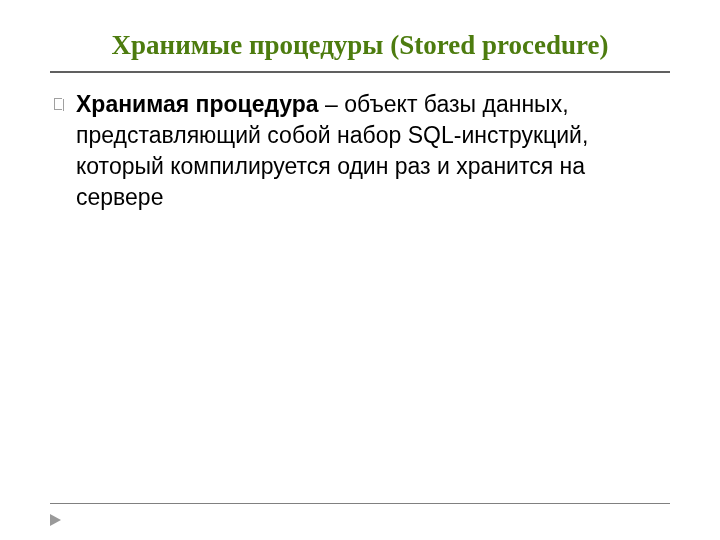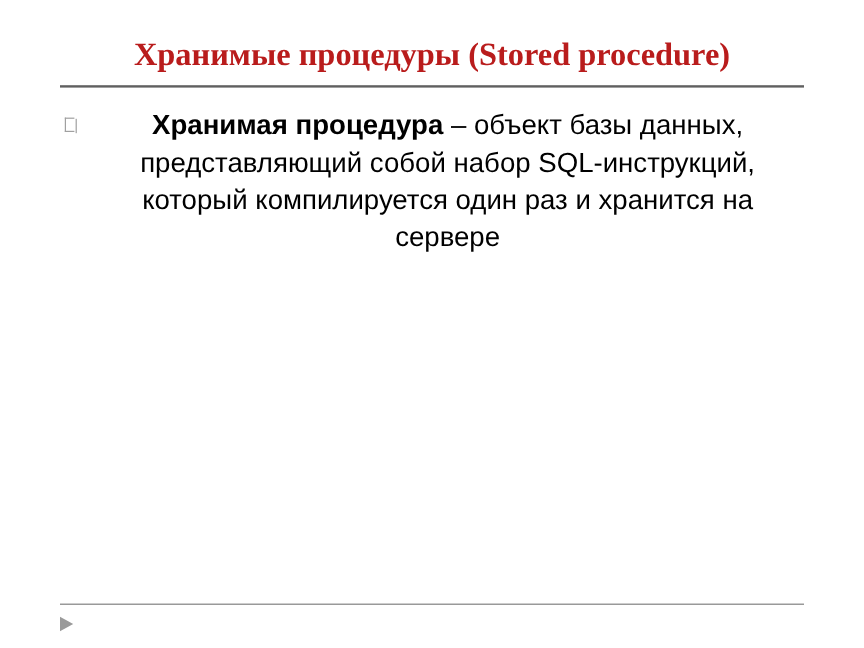--- a/index.html
+++ b/index.html
@@ -17,21 +17,21 @@
     }
     .slide {
       width: 100%;
       height: 100%;
       padding: 30px 50px 30px 50px;
       position: relative;
     }
     .title {
       font-size: 27px;
       font-weight: bold;
-      color: #b91c1c;
+      color: #4d7c0f;
       text-align: center;
       padding-bottom: 10px;
       border-bottom: 2px solid #606060;
       margin-bottom: 16px;
       font-family: Georgia, "Times New Roman", serif;
     }
     .content {
       padding-left: 4px;
     }
     .bullet-item {
@@ -59,21 +59,20 @@
       width: 8px;
       height: 12px;
       border: 1.5px solid #a0a0a0;
       border-right: none;
       box-sizing: border-box;
     }
     .bullet-text {
       font-size: 23px;
       line-height: 1.35;
       color: #000000;
-      text-align: center;
     }
     .bullet-text .bold {
       font-weight: bold;
     }
     .footer-line {
       position: absolute;
       bottom: 36px;
       left: 50px;
       right: 50px;
       border-top: 1px solid #808080;

